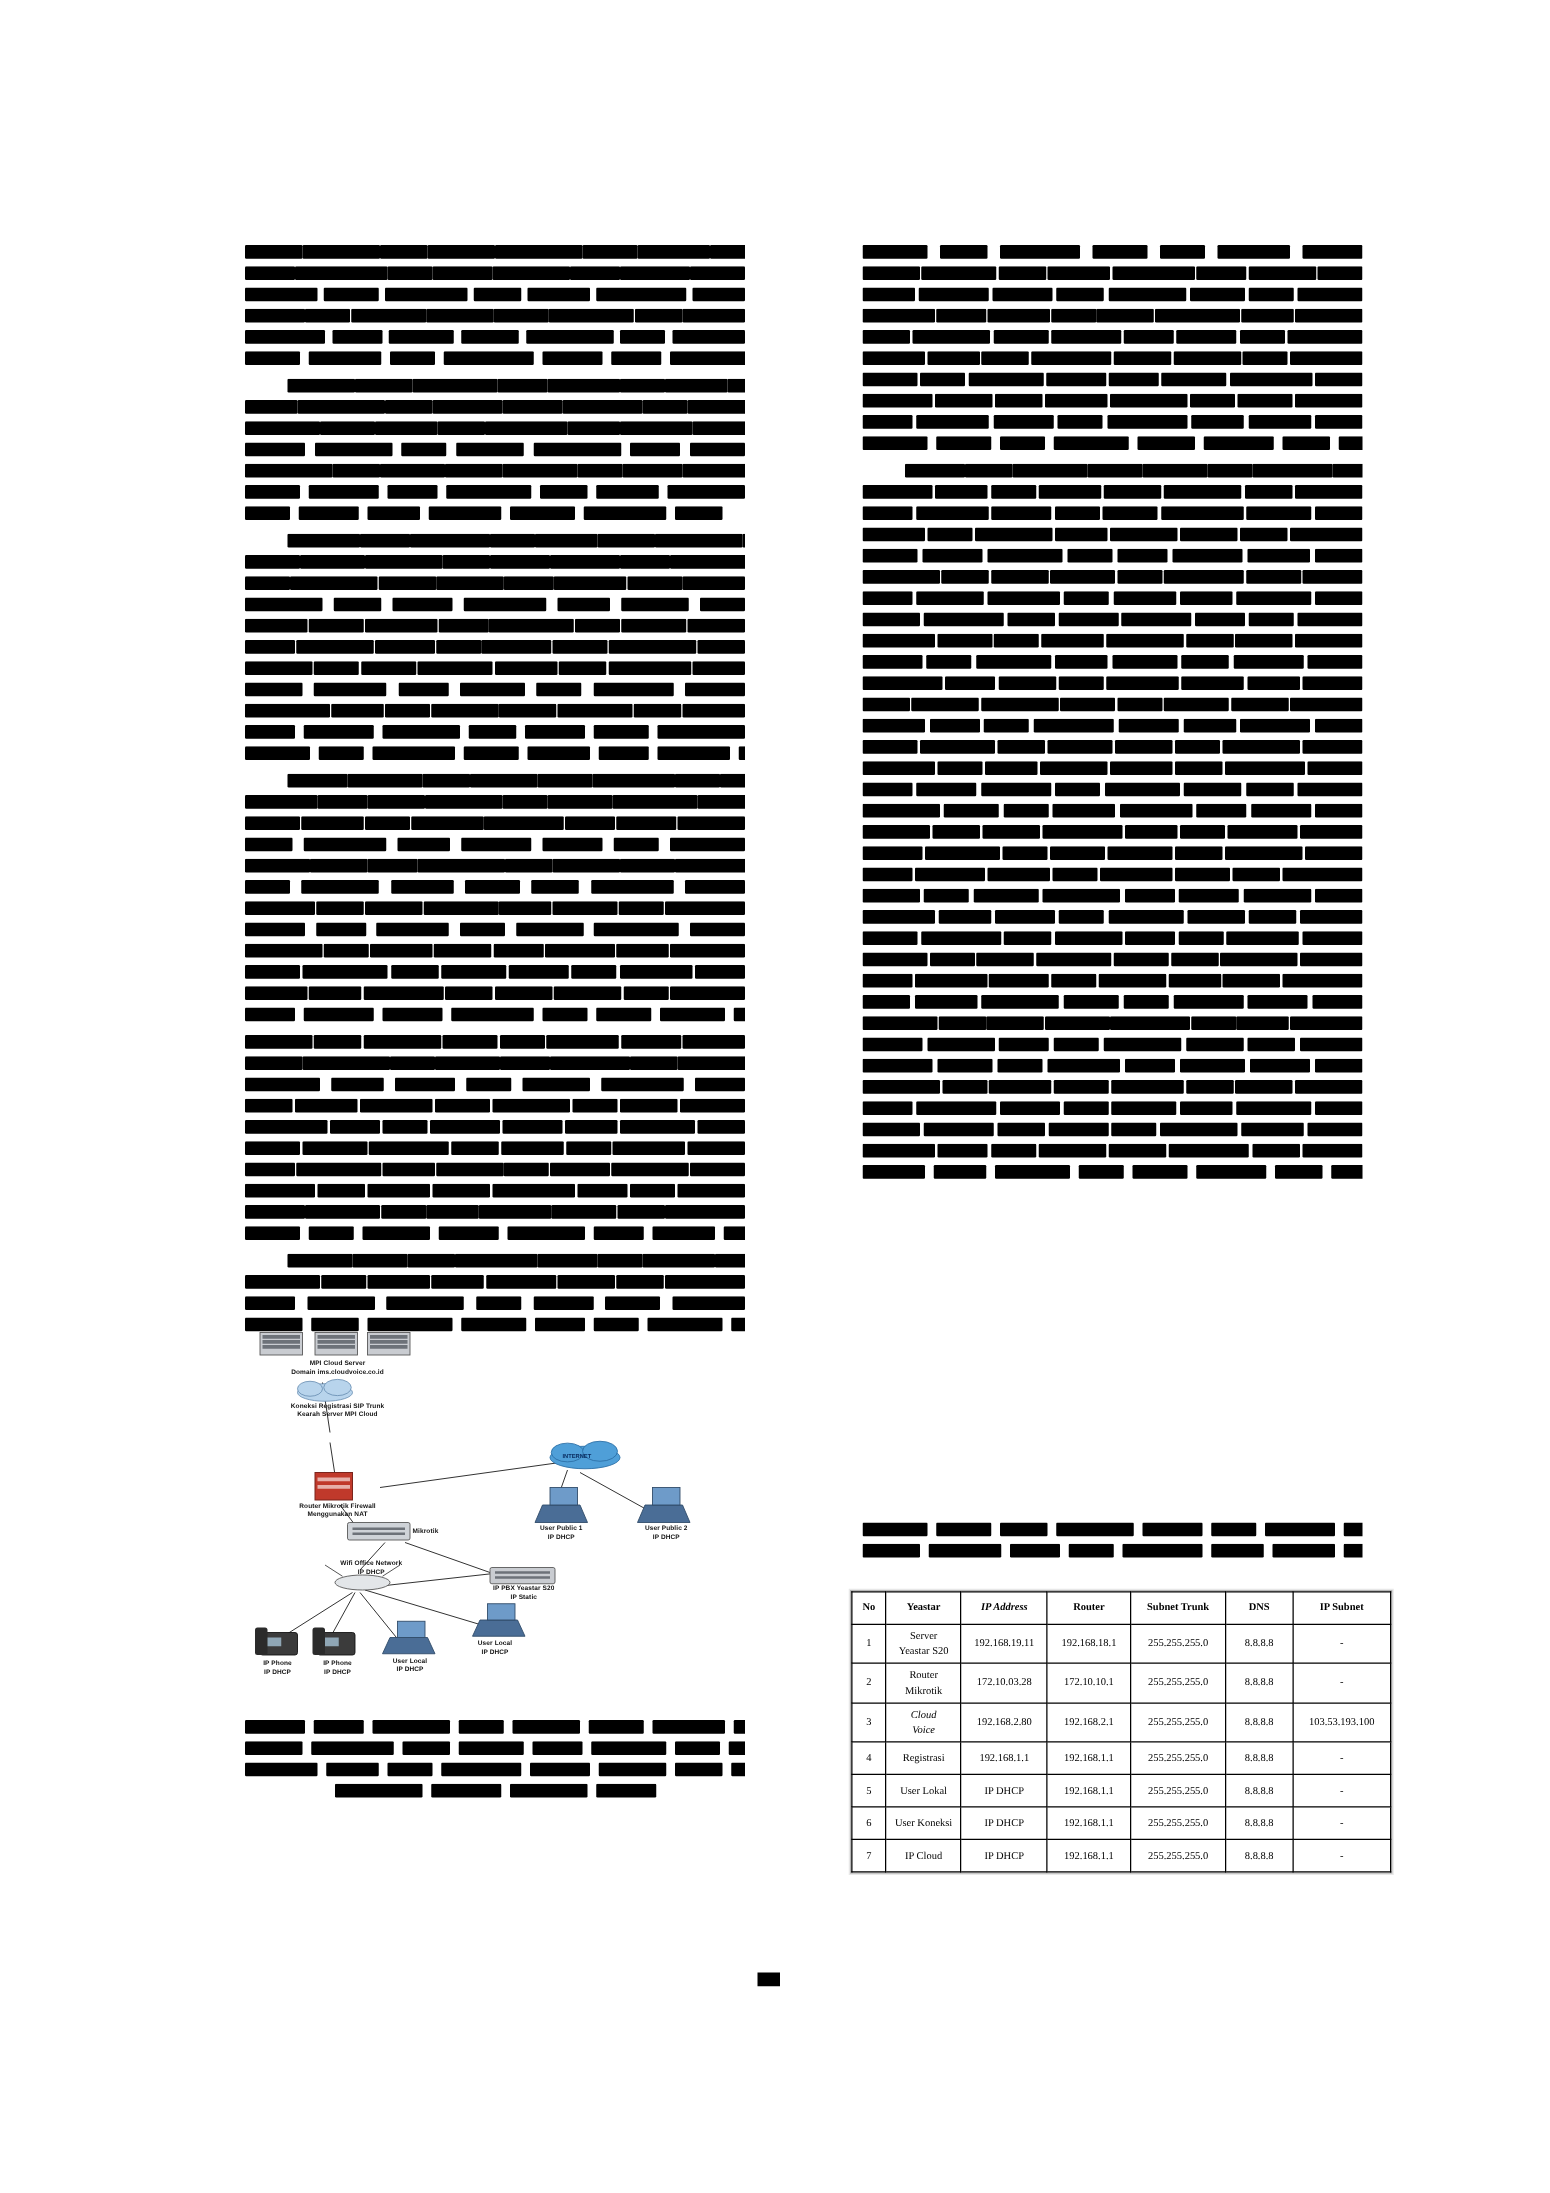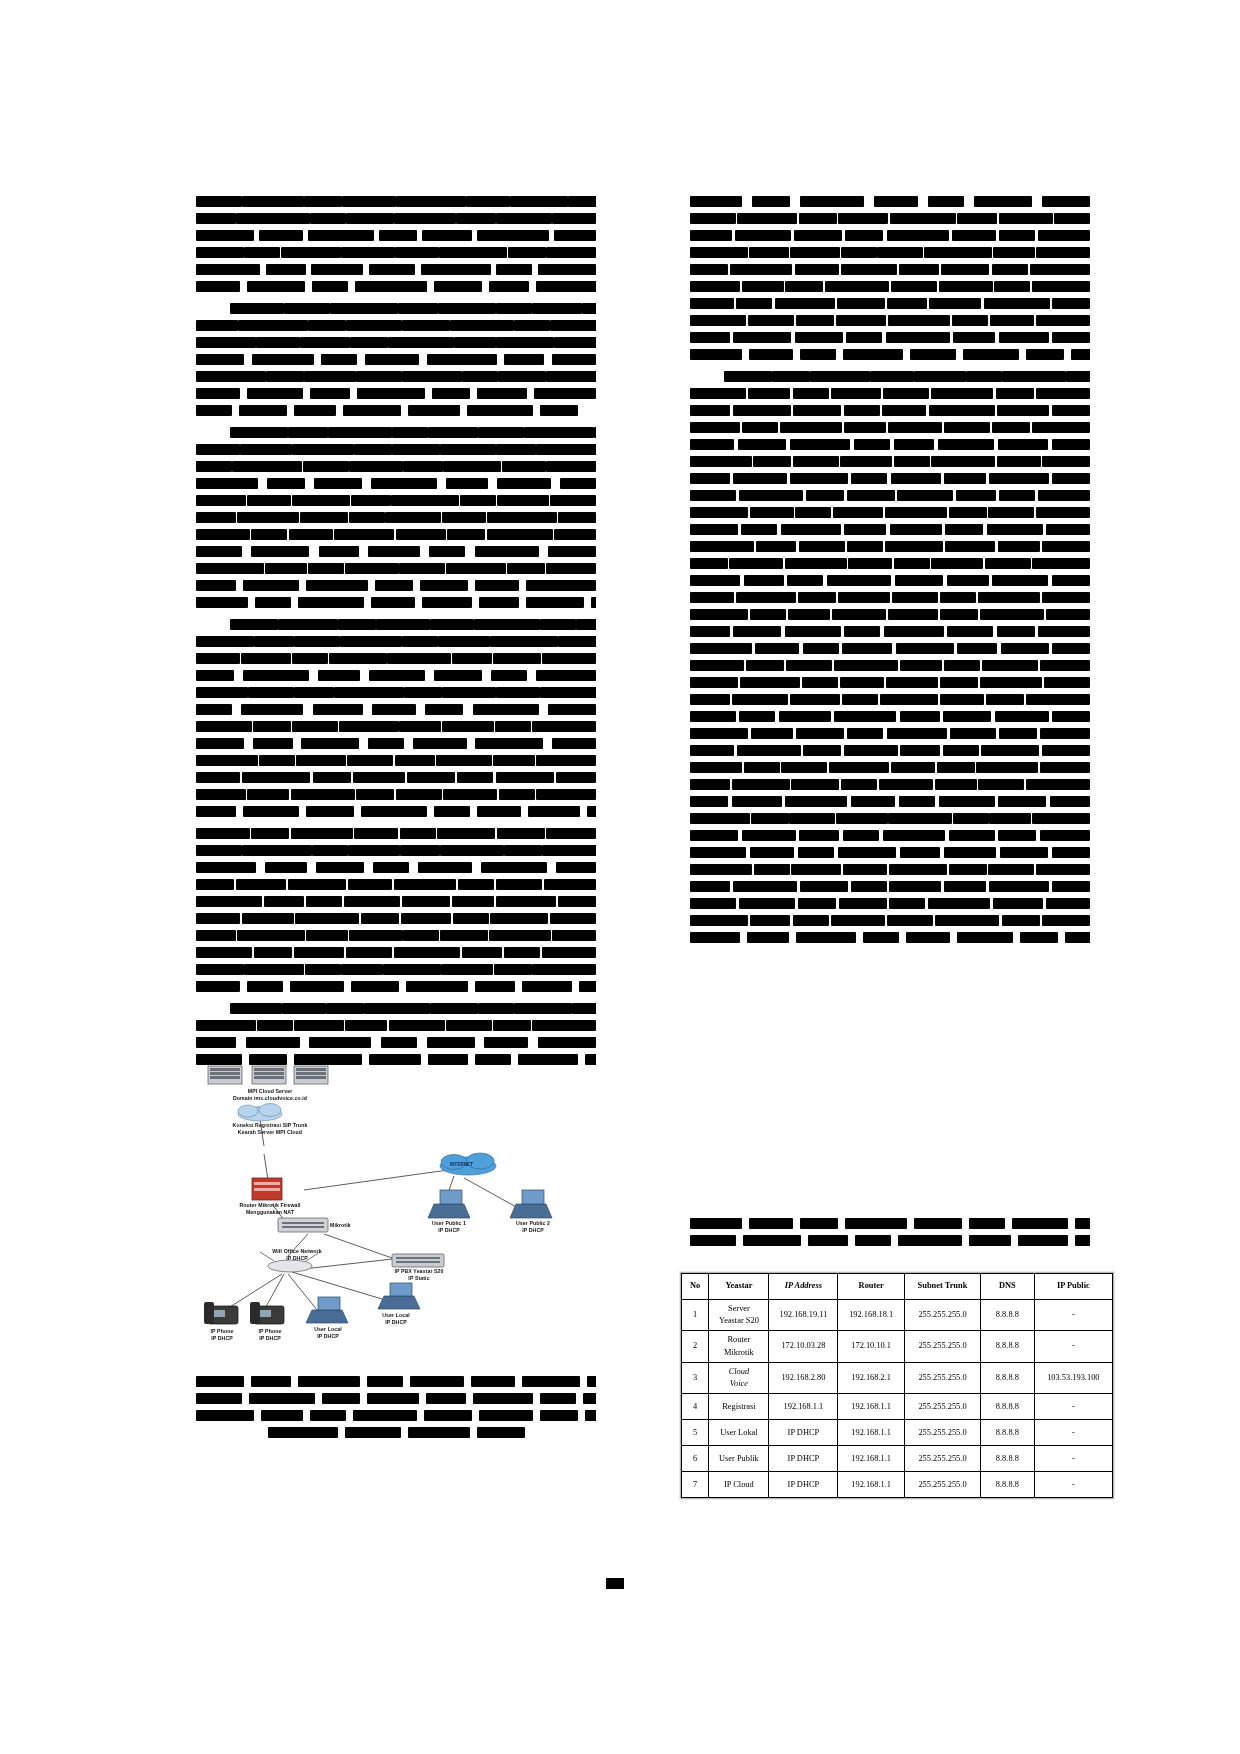--- a/index.html
+++ b/index.html
@@ -1265,21 +1265,21 @@
   <div class="table-wrap">
     <table class="iptable">
       <thead>
         <tr>
           <th class="col-no">No</th>
           <th class="col-det">Yeastar</th>
           <th class="col-ip ital">IP Address</th>
           <th class="col-gw">Router</th>
           <th class="col-sm">Subnet Trunk</th>
           <th class="col-dns">DNS</th>
-          <th class="col-pub">IP Public</th>
+          <th class="col-pub">IP Subnet</th>
         </tr>
       </thead>
       <tbody id="iptable-body">
           <tr>
             <td class="col-no">1</td>
             <td class="col-det">Server<br>Yeastar S20</td>
             <td class="col-ip">192.168.19.11</td>
             <td class="col-gw">192.168.18.1</td>
             <td class="col-sm">255.255.255.0</td>
             <td class="col-dns">8.8.8.8</td>
@@ -1316,21 +1316,21 @@
             <td class="col-no">5</td>
             <td class="col-det">User Lokal</td>
             <td class="col-ip">IP DHCP</td>
             <td class="col-gw">192.168.1.1</td>
             <td class="col-sm">255.255.255.0</td>
             <td class="col-dns">8.8.8.8</td>
             <td class="col-pub">-</td>
           </tr>
           <tr>
             <td class="col-no">6</td>
-            <td class="col-det">User Publik</td>
+            <td class="col-det">User Koneksi</td>
             <td class="col-ip">IP DHCP</td>
             <td class="col-gw">192.168.1.1</td>
             <td class="col-sm">255.255.255.0</td>
             <td class="col-dns">8.8.8.8</td>
             <td class="col-pub">-</td>
           </tr>
           <tr>
             <td class="col-no">7</td>
             <td class="col-det">IP Cloud</td>
             <td class="col-ip">IP DHCP</td>

